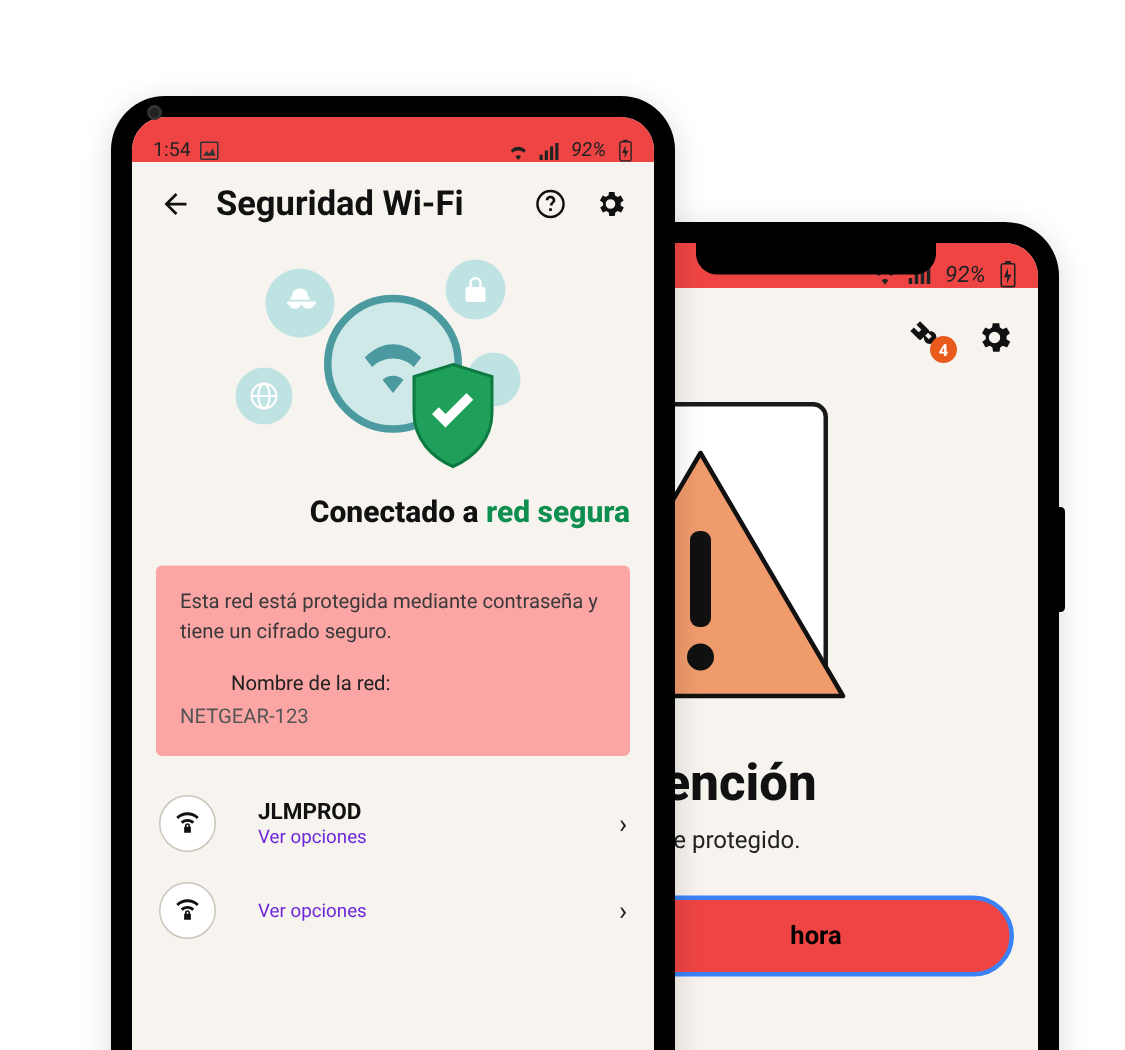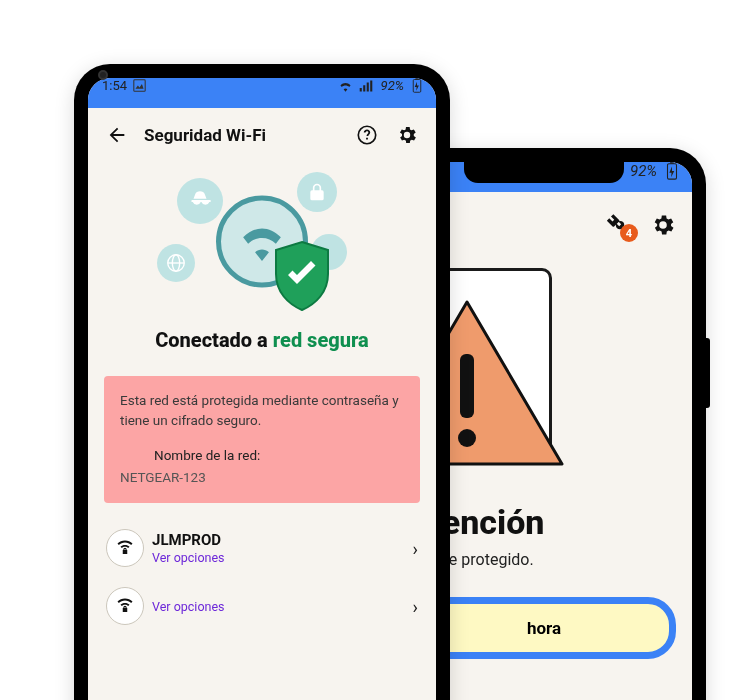--- a/index.html
+++ b/index.html
@@ -44,38 +44,38 @@
     position: absolute;
     right: -4px;
     top: 190px;
     width: 4px;
     height: 70px;
     background: #000;
     border-radius: 0 3px 3px 0;
   }
   .status-bar {
     height: 30px;
-    background: #3b82f6;
+    background: #ef4444;
     display: flex;
-    align-items: flex-start;
+    align-items: flex-end;
     justify-content: space-between;
     padding: 0 14px;
     font-size: 13px;
     color: #222;
   }
   .status-left { display: flex; align-items: center; gap: 6px; }
   .status-right { display: flex; align-items: center; gap: 6px; font-style: italic; }
   .phone-right .status-bar { justify-content: flex-end; font-size: 15px; }
   .app-header {
     display: flex;
     align-items: center;
     padding: 14px 16px 10px;
     gap: 14px;
   }
-  .app-title { font-weight: 700; font-size: 17px; color: #111; flex: 1; }
+  .app-title { font-weight: 700; font-size: 23px; color: #111; flex: 1; }
   .icon-btn { width: 26px; height: 26px; display: flex; align-items: center; justify-content: center; cursor: pointer; }
   .hero-illustration {
     margin: 14px auto 0;
     width: 210px;
     height: 150px;
     position: relative;
   }
   .bub { position: absolute; border-radius: 50%; }
   .bub1 { width: 46px; height: 46px; background: #bfe3e3; left: 20px; top: 6px; display:flex; align-items:center; justify-content:center;}
   .bub2 { width: 40px; height: 40px; background: #bfe3e3; right: 30px; top: 0; display:flex; align-items:center; justify-content:center;}
@@ -83,37 +83,37 @@
   .bub4 { width: 36px; height: 36px; background: #bfe3e3; right: 20px; bottom: 52px; }
   .wifi-big {
     position: absolute; left: 50%; top: 50%; transform: translate(-50%,-56%);
     width: 92px; height: 92px; border-radius: 50%; background: #cfe8e8;
     border: 5px solid #4a9aa0; display: flex; align-items: center; justify-content: center;
   }
   .shield {
     position: absolute; right: 34px; bottom: 10px;
     width: 62px; height: 72px;
   }
-  .hero-text { text-align: center; padding: 6px 16px 16px; }
+  .hero-text { text-align: right; padding: 6px 16px 16px; }
   .hero-text .connected { font-size: 20px; font-weight: 800; color: #111; }
   .hero-text .secure { color: #0f8f4f; font-weight: 800; }
   .info-card {
     margin: 8px 16px 0;
     background: #fca5a5;
     border-radius: 4px;
     padding: 14px 16px 16px;
     font-size: 13.5px;
     color: #3a3a3a;
     line-height: 1.5;
   }
   .info-card .netlabel { margin-top: 14px; color: #222; margin-left: 34px; }
   .info-card .netname { color: #555; margin-top: 2px; }
   .net-list { margin-top: 16px; }
   .net-row {
-    display: flex; align-items: center; gap: 8px;
+    display: flex; align-items: center; gap: 28px;
     padding: 10px 18px;
     cursor: pointer;
   }
   .net-icon {
     width: 38px; height: 38px; border: 1px solid #ccc7bc; border-radius: 50%;
     display: flex; align-items: center; justify-content: center;
     background: #fff;
   }
   .net-info { flex: 1; }
   .net-name { font-weight: 700; font-size: 15px; color: #111; }
@@ -137,22 +137,22 @@
     position: absolute; left: -80px; top: 0; width: 220px; height: 190px;
     border: 3px solid #1a1a1a; border-radius: 10px; background: #fff;
   }
   .tri {
     position: absolute; left: -50px; top: 26px;
   }
   .alert-title { font-size: 34px; font-weight: 800; color: #111; padding: 24px 16px 8px; }
   .alert-sub { font-size: 16px; color: #222; padding: 0 16px 20px; }
   .cta {
     margin: 8px 16px 0;
-    background: #fef9c3;
-    border: 7px solid #3b82f6;
+    background: #ef4444;
+    border: 3px solid #3b82f6;
     border-radius: 28px;
     text-align: center;
     padding: 14px 0;
     font-weight: 700;
     font-size: 17px;
     cursor: pointer;
   }
   .notch {
     position: absolute; top: -1px; left: 50%; transform: translateX(-50%);
     width: 160px; height: 22px; background: #000; border-radius: 0 0 14px 14px;

